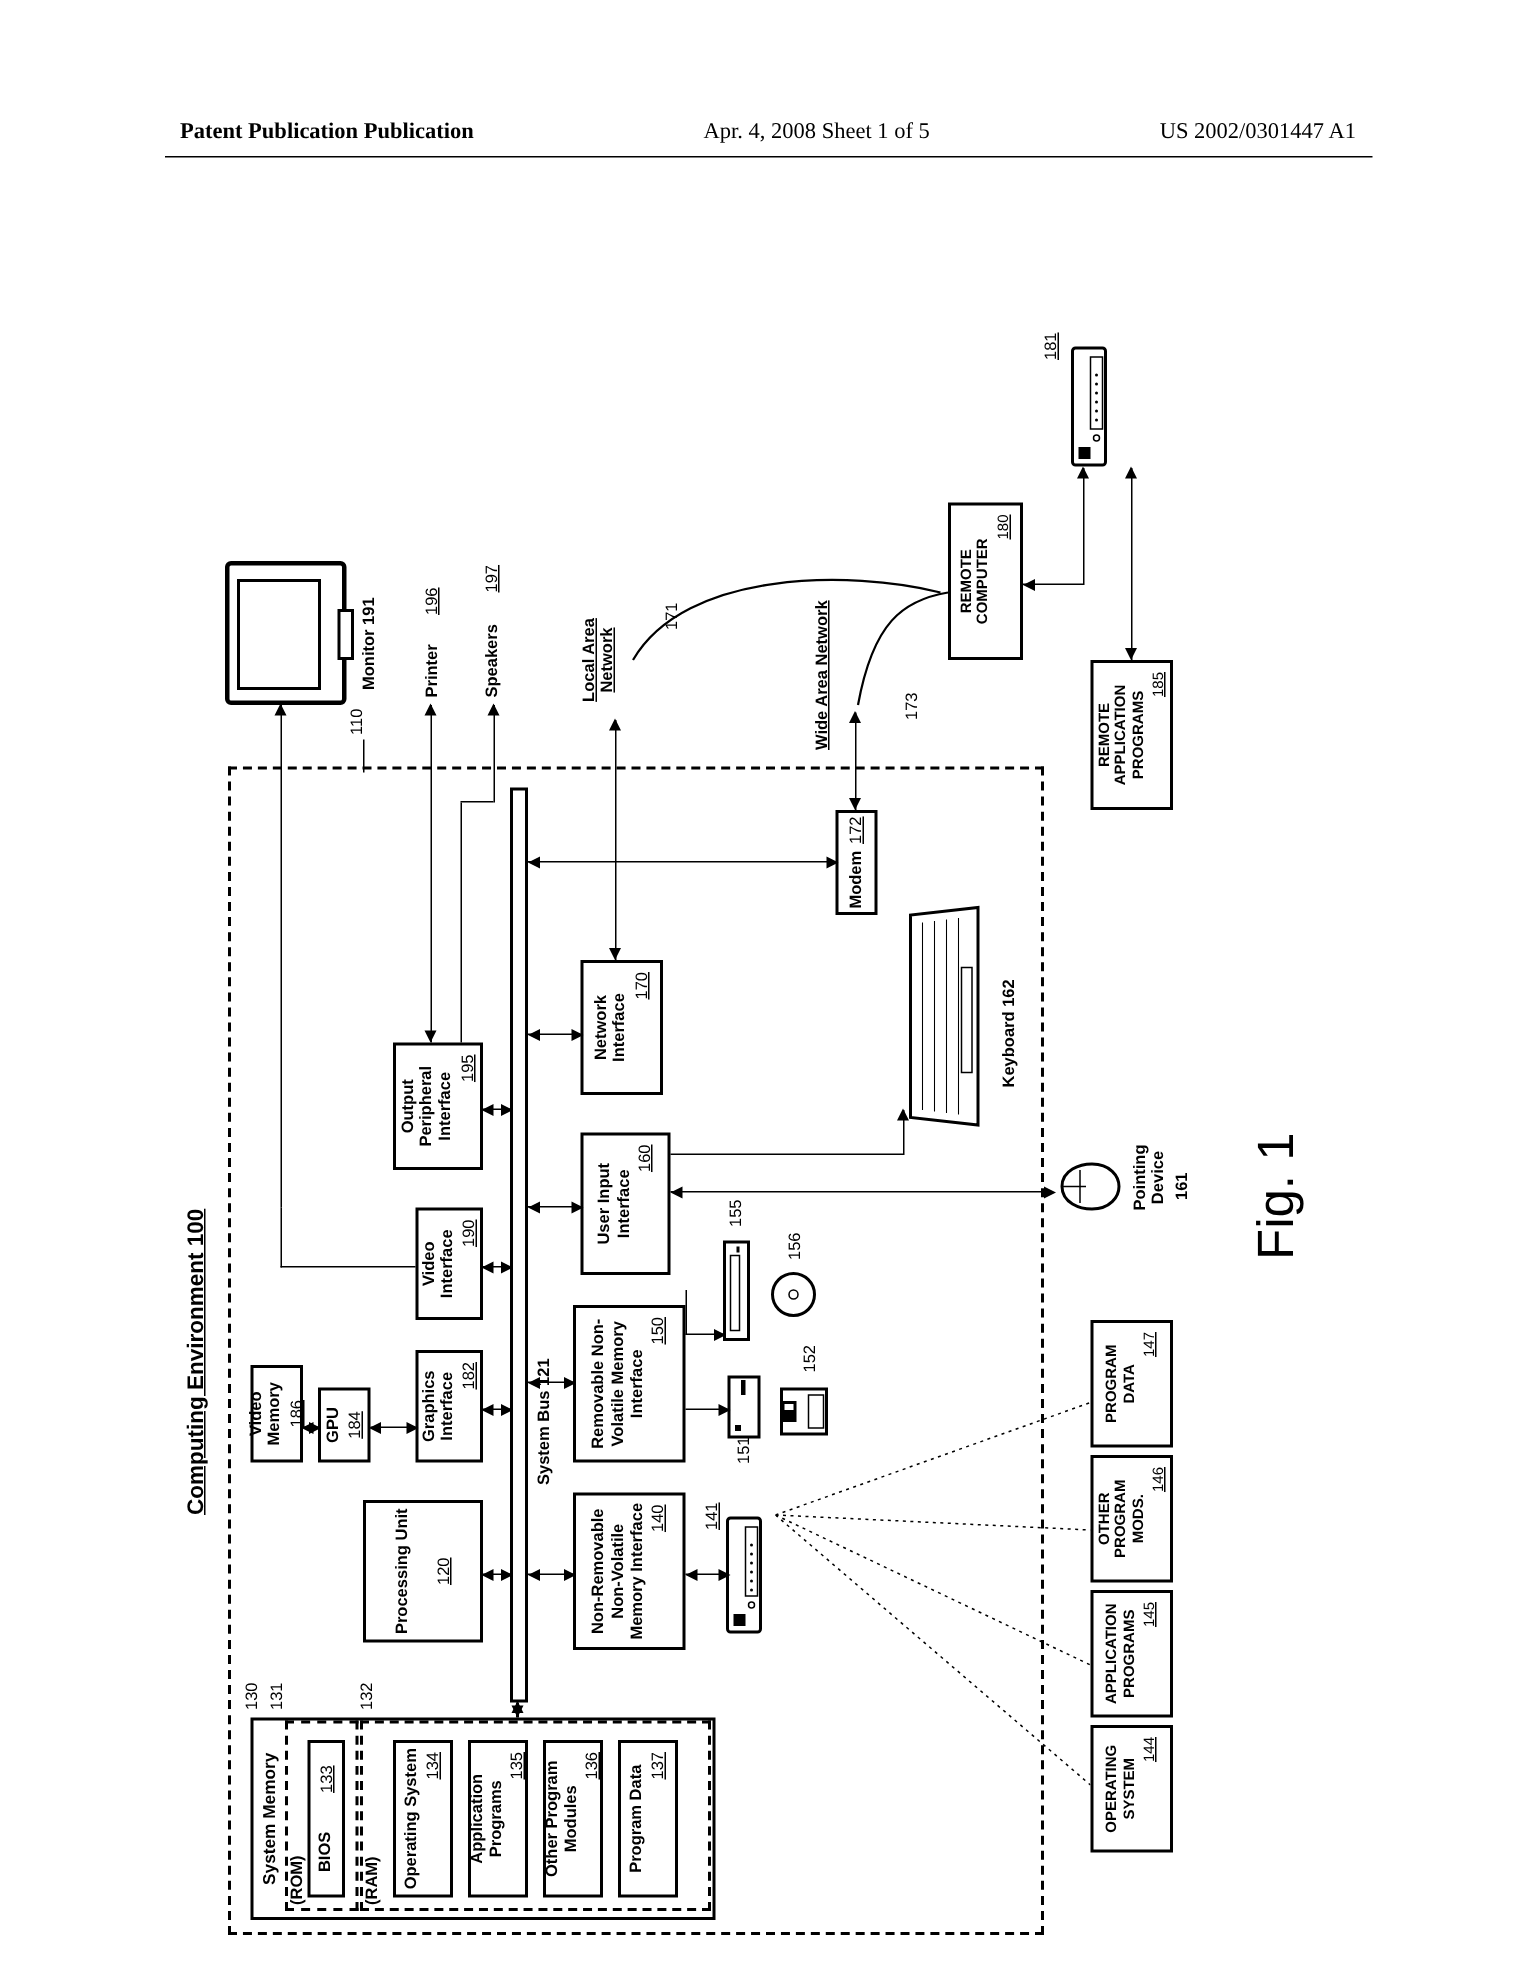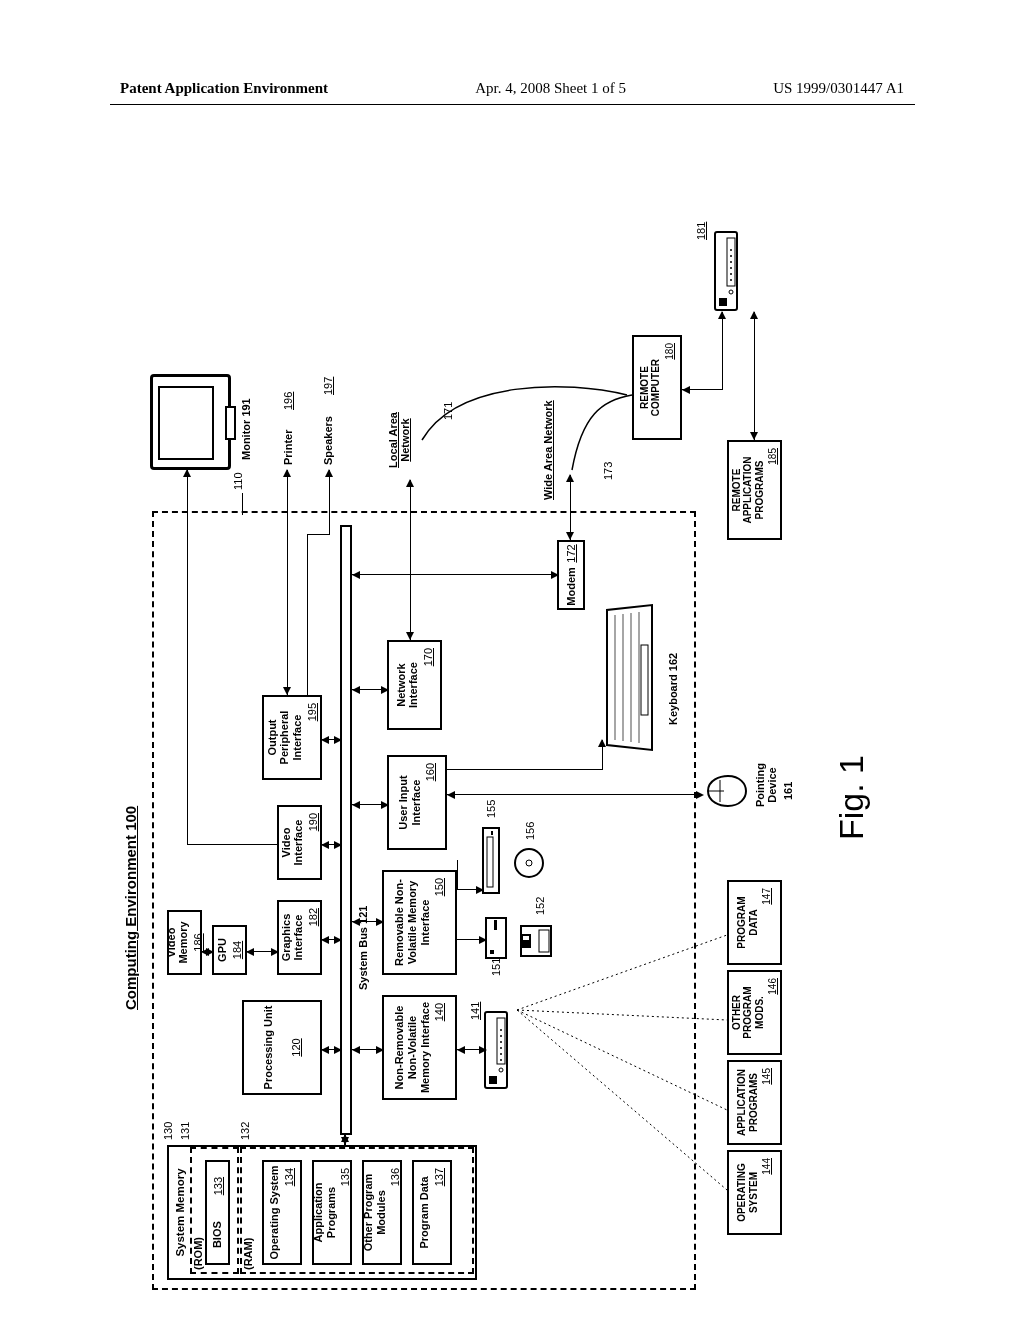--- a/index.html
+++ b/index.html
@@ -115,23 +115,23 @@
   }
   .monitor-screen {
     position: absolute;
     border: 2px solid #000;
   }
 </style>
 </head>
 <body>
 
 <div class="header">
-  <span class="left">Patent Application Environment</span>
+  <span class="left">Patent Publication Publication</span>
   <span>Apr. 4, 2008   Sheet 1 of 5</span>
-  <span class="right">US 1999/0301447 A1</span>
+  <span class="right">US 2002/0301447 A1</span>
 </div>
 <div class="hr"></div>
 
 <div class="stage">
 
   <div class="title">Computing Environment 100</div>
 
   <div class="dashbox" style="left:20px; top:30px; width:775px; height:540px;"></div>
 
   <div class="wire" style="left:795px; top:120px; width:22px; height:1px;"></div>

